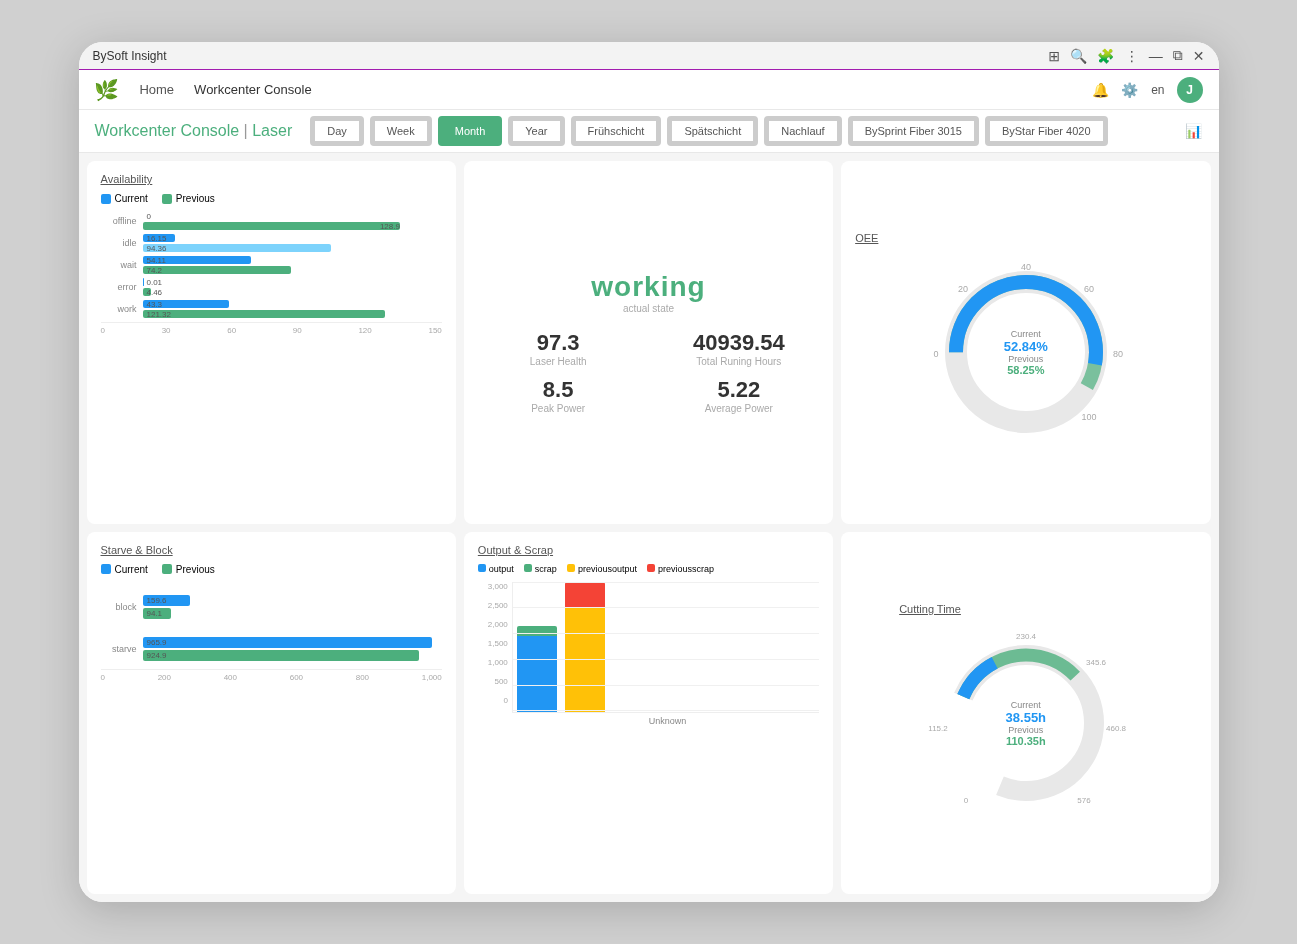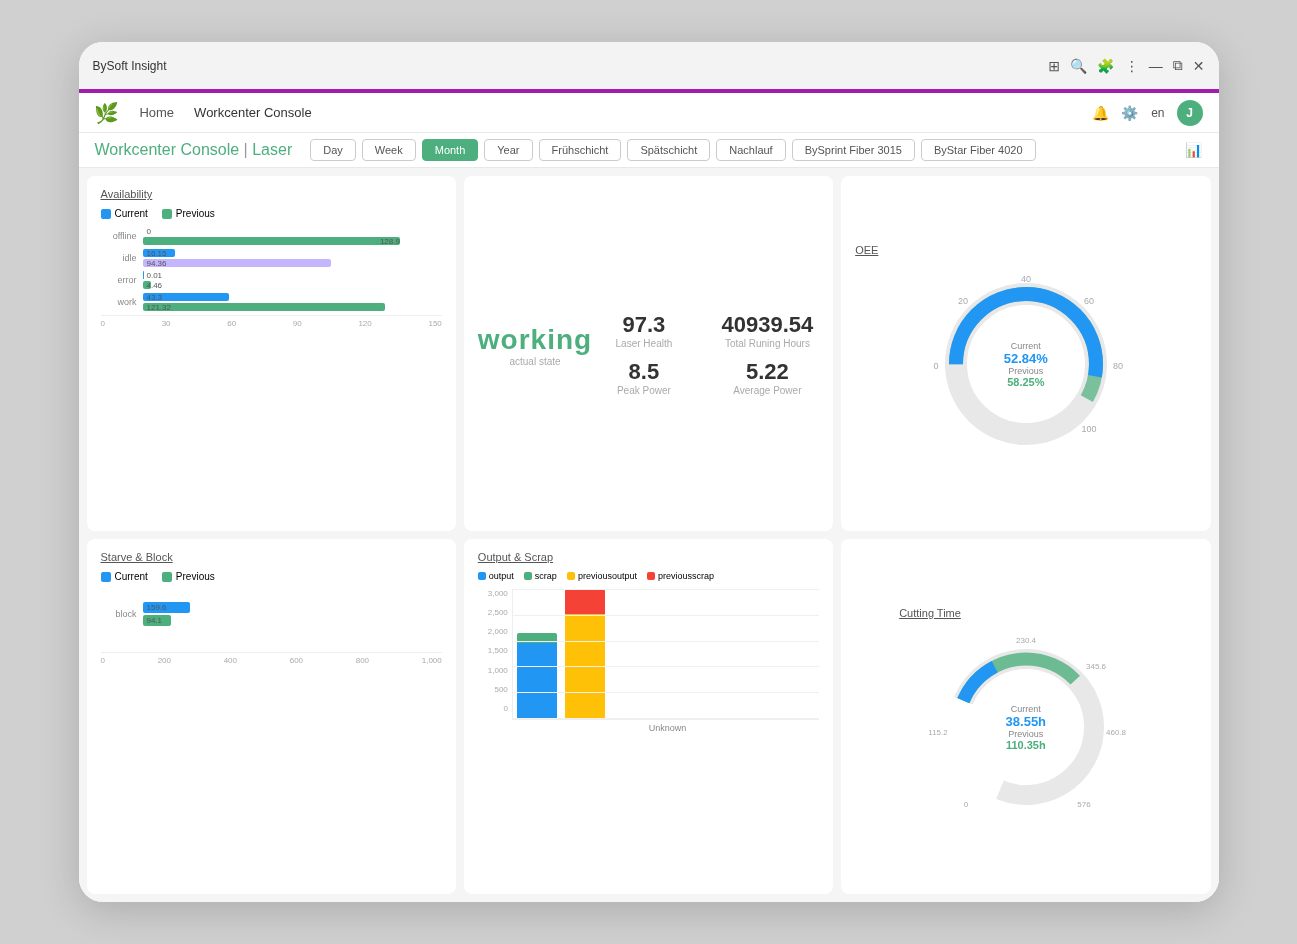--- a/index.html
+++ b/index.html
@@ -22,22 +22,22 @@
       display: flex;
       flex-direction: column;
     }
     
     .title-bar {
       display: flex;
       align-items: center;
       justify-content: space-between;
       padding: 4px 14px;
       background: #f3f3f3;
-      border-bottom: 4px solid #a21caf;
-      height: 51px;
+      border-bottom: 1px solid #a21caf;
+      height: 28px;
     }
     .title-bar-left { display: flex; align-items: center; gap: 8px; font-size: 12px; color: #333; }
     .title-bar-icons { display: flex; align-items: center; gap: 10px; }
     .title-bar-icons span { font-size: 14px; color: #555; cursor: pointer; }
     
     .nav-bar {
       display: flex;
       align-items: center;
       padding: 0 16px;
       background: #fff;
@@ -56,21 +56,21 @@
       align-items: center;
       padding: 6px 16px;
       background: #fff;
       border-bottom: 1px solid #e8e8e8;
       gap: 6px;
     }
     .breadcrumb { font-size: 16px; color: #999; margin-right: 12px; }
     .breadcrumb span { color: #4caf7d; }
     .filter-btn {
       padding: 4px 12px;
-      border: 1px solid #14b8a6;
+      border: 5px solid #14b8a6;
       border-radius: 4px;
       background: #fff;
       font-size: 11px;
       color: #555;
       cursor: pointer;
     }
     .filter-btn.active {
       background: #4caf7d;
       color: #fff;
       border-color: #4caf7d;
@@ -103,40 +103,40 @@
     .legend-item { display: flex; align-items: center; gap: 4px; }
     .legend-dot { width: 10px; height: 10px; border-radius: 2px; }
     .bar-chart { position: relative; }
     .bar-row { display: flex; align-items: center; margin-bottom: 4px; }
     .bar-label { width: 36px; font-size: 9px; color: #888; text-align: right; margin-right: 6px; flex-shrink: 0; }
     .bar-group { display: flex; flex-direction: column; gap: 2px; flex: 1; position: relative; }
     .bar { height: 8px; border-radius: 2px; position: relative; display: flex; align-items: center; }
     .bar-val { font-size: 8px; color: #555; margin-left: 4px; white-space: nowrap; }
     .x-axis { display: flex; justify-content: space-between; font-size: 8px; color: #aaa; margin-top: 4px; border-top: 1px solid #eee; padding-top: 3px; }
     
-    .status-card { display: flex; flex-direction: row; align-items: center; justify-content: center; }
+    .status-card { display: flex; flex-direction: column; align-items: center; justify-content: center; }
     .status-label { font-size: 28px; font-weight: 700; color: #4caf7d; letter-spacing: 1px; }
     .status-sub { font-size: 10px; color: #aaa; margin-bottom: 16px; }
     .metrics-grid { display: grid; grid-template-columns: 1fr 1fr; gap: 10px 20px; width: 100%; text-align: center; }
     .metric-val { font-size: 22px; font-weight: 700; color: #333; }
     .metric-label { font-size: 10px; color: #aaa; }
     
     .oee-card { display: flex; flex-direction: column; align-items: center; justify-content: center; }
     .donut-container { position: relative; width: 200px; height: 200px; }
     .donut-svg { width: 200px; height: 200px; }
     .donut-center { position: absolute; top: 50%; left: 50%; transform: translate(-50%, -50%); text-align: center; }
     .donut-current { font-size: 13px; font-weight: 700; color: #2196F3; }
     .donut-prev { font-size: 11px; font-weight: 600; color: #4caf7d; }
     .donut-lbl { font-size: 9px; color: #888; }
     
     .starve-card { }
     
     .output-card { }
     .output-legend { display: flex; gap: 10px; margin-bottom: 8px; font-size: 9px; flex-wrap: wrap; }
-    .output-legend-item { display: flex; align-items: center; gap: 3px; }
+    .output-legend-item { display: flex; align-items: flex-start; gap: 3px; }
     
     .cutting-card { display: flex; flex-direction: column; align-items: center; justify-content: center; }
     .nav-icon { font-size: 14px; color: #666; cursor: pointer; }
   </style>
 </head>
 <body>
 
 <div class="tablet-frame">
 
   <div class="title-bar">
@@ -209,26 +209,37 @@
               </div>
           </div>
         </div>
 
         <div class="bar-row">
           <div class="bar-label">idle</div>
           <div class="bar-group">
             <div class="bar" style="width:10.8%; background:#2196F3;">
                 <span class="bar-val">16.15</span>
               </div>
-            <div class="bar" style="width:62.9%; background:#c4b5fd;">
+            <div class="bar" style="width:62.9%; background:#7dd3fc;">
                 <span class="bar-val">94.36</span>
               </div>
           </div>
         </div>
 
+        <div class="bar-row">
+          <div class="bar-label">wait</div>
+          <div class="bar-group">
+            <div class="bar" style="width:36.1%; background:#2196F3;">
+                <span class="bar-val">54.11</span>
+              </div>
+            <div class="bar" style="width:49.5%; background:#4caf7d;">
+                <span class="bar-val">74.2</span>
+              </div>
+          </div>
+        </div>
 
         <div class="bar-row">
           <div class="bar-label">error</div>
           <div class="bar-group">
             <div class="bar" style="width:0.5%; background:#2196F3;">
                 <span class="bar-val">0.01</span>
               </div>
             <div class="bar" style="width:3%; background:#4caf7d;">
                 <span class="bar-val">4.46</span>
               </div>
@@ -329,20 +340,31 @@
             <div class="bar" style="width:15.96%; background:#2196F3; height:11px;">
                 <span class="bar-val">159.6</span>
               </div>
             <div class="bar" style="width:9.41%; background:#4caf7d; height:11px;">
                 <span class="bar-val">94.1</span>
               </div>
           </div>
         </div>
         <div style="height:14px;"></div>
 
+        <div class="bar-row">
+          <div class="bar-label">starve</div>
+          <div class="bar-group">
+            <div class="bar" style="width:96.59%; background:#2196F3; height:11px;">
+                <span class="bar-val">965.9</span>
+              </div>
+            <div class="bar" style="width:92.49%; background:#4caf7d; height:11px;">
+                <span class="bar-val">924.9</span>
+              </div>
+          </div>
+        </div>
         <div class="x-axis" style="margin-top:8px;">
           <span>0</span>
             <span>200</span>
             <span>400</span>
             <span>600</span>
             <span>800</span>
             <span>1,000</span>
         </div>
       </div>
     </div>

